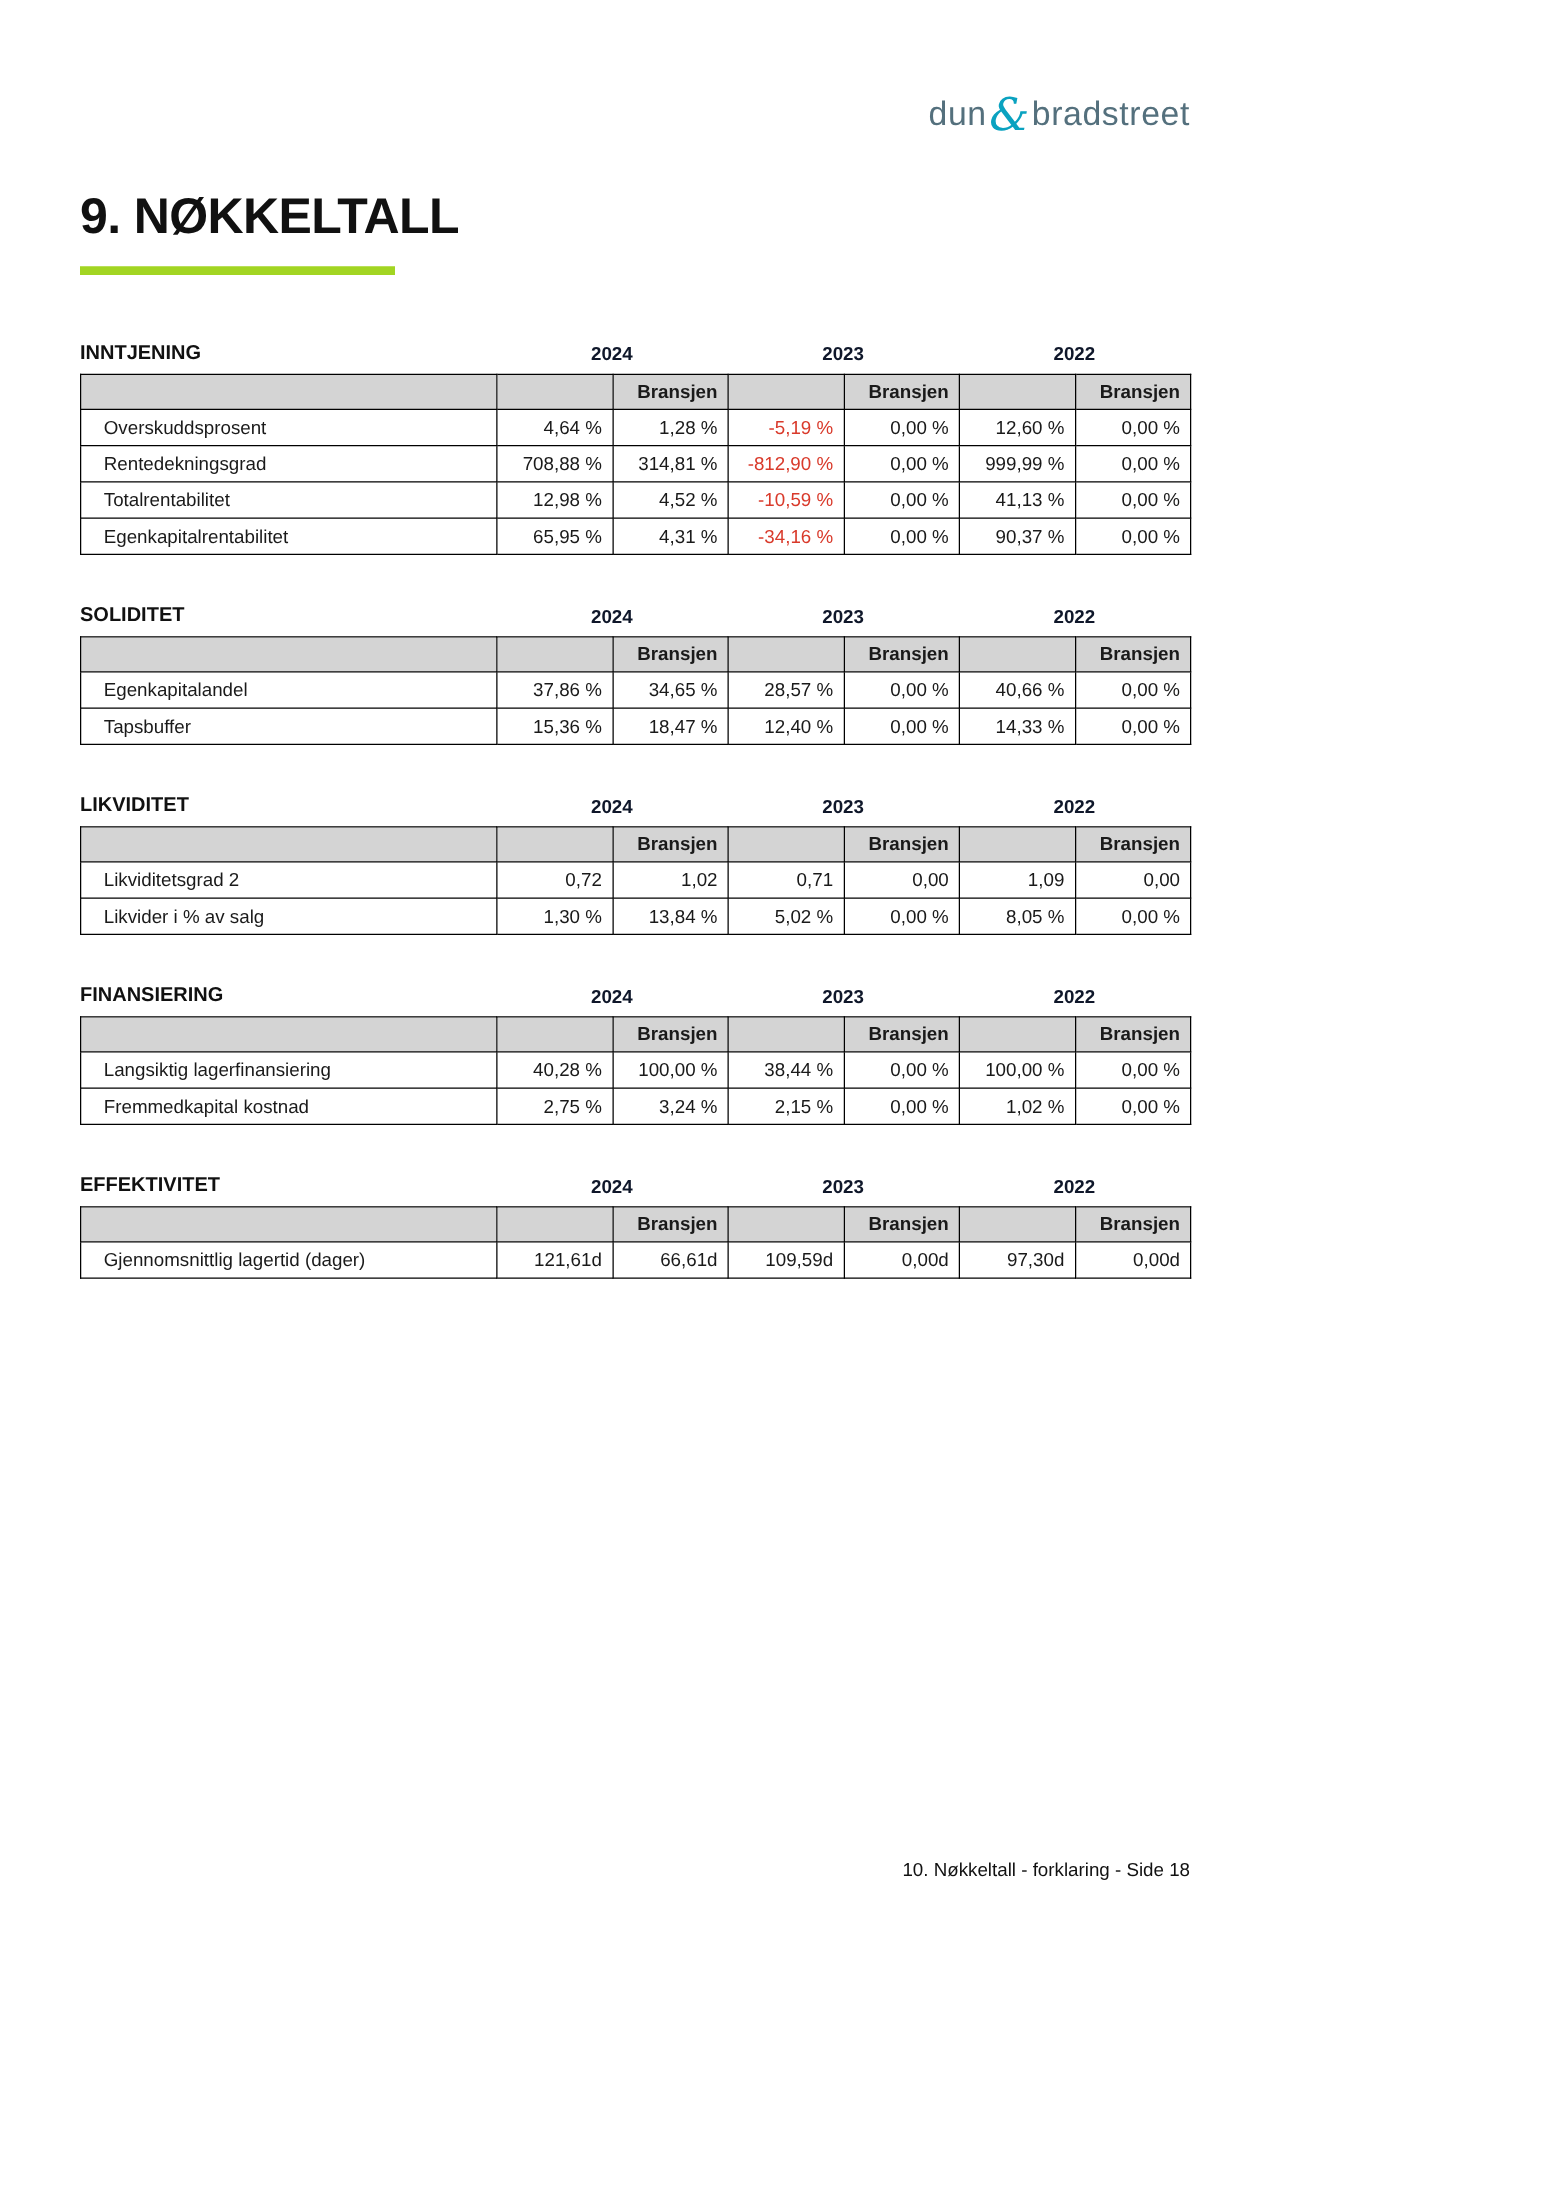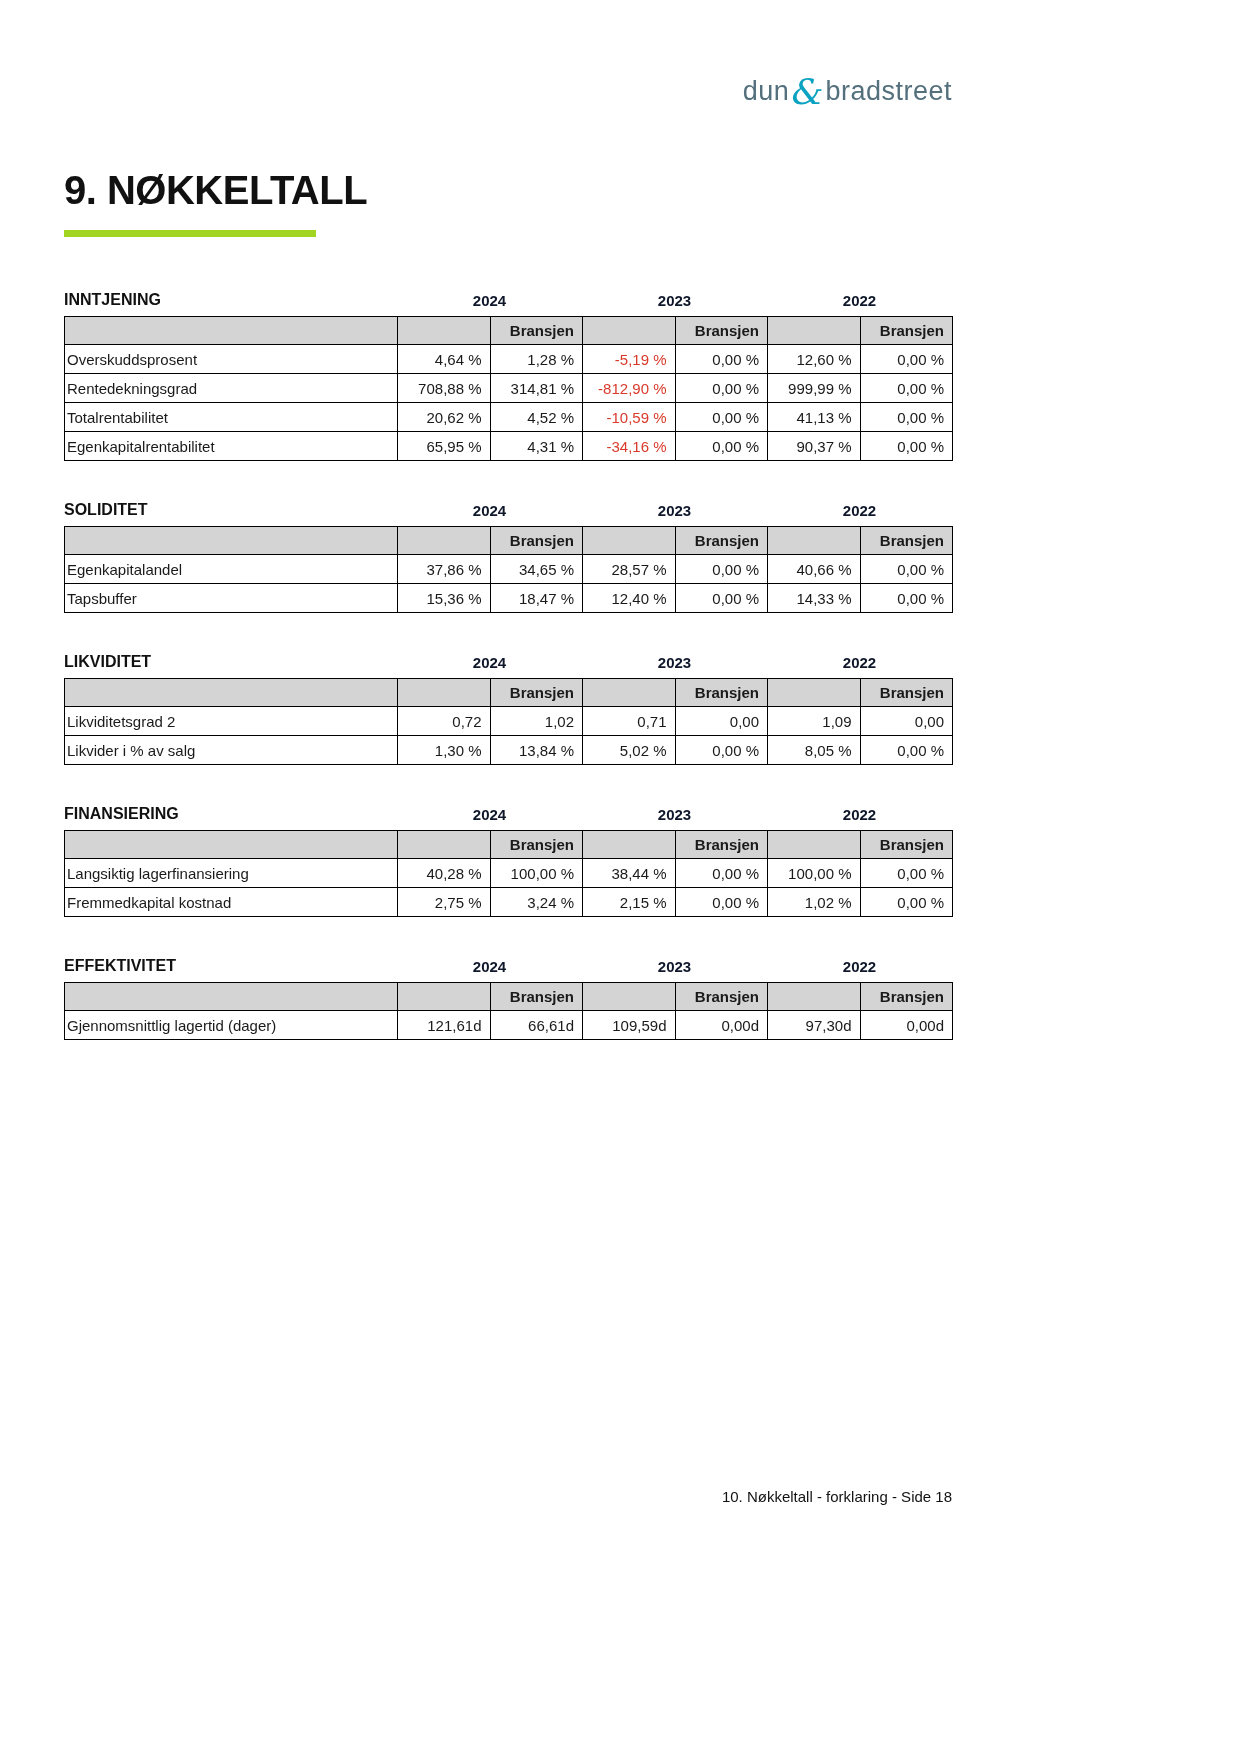--- a/index.html
+++ b/index.html
@@ -25,21 +25,21 @@
     font-family:"DejaVu Serif", serif;
     font-style:italic;
     font-size:36px; line-height:0;
     color:var(--logo-teal,#0aa2c0);
     margin:0 2px;
     vertical-align:-4px;
   }
 
   
   .doc-title {
-    margin-top:61px;
+    margin-top:44px;
     font-size:40px;
     font-weight:bold;
     letter-spacing:-0.5px;
     color:#111;
   }
   .accent-bar {
     margin-top:17px;
     width:252px; height:7px;
     background:var(--accent,#a2d522);
   }
@@ -63,21 +63,21 @@
     white-space:nowrap;
   }
   .kpi thead th {
     background:var(--gray,#d4d4d4);
     height:28px;
     font-weight:bold;
     text-align:right;
     padding:0 8px;
   }
   .kpi tbody td { height:29px; background:#fff; }
-  .kpi td.label-cell { text-align:left; padding:0 2px; }
+  .kpi td.label-cell { text-align:left; padding:0 18px; }
   .kpi td.value-cell { text-align:right; padding:0 8px; }
   .kpi td.value-cell.neg { color:var(--neg,#d93a2b); }
 
   
   .footer {
     position:absolute;
     left:64px; top:1488px;
     width:888px;
     text-align:right;
     font-size:15px;
@@ -140,21 +140,21 @@
                 <td class="label-cell">Rentedekningsgrad</td>
                 <td class="value-cell">708,88 %</td>
                 <td class="value-cell">314,81 %</td>
                 <td class="value-cell neg">-812,90 %</td>
                 <td class="value-cell">0,00 %</td>
                 <td class="value-cell">999,99 %</td>
                 <td class="value-cell">0,00 %</td>
               </tr>
               <tr>
                 <td class="label-cell">Totalrentabilitet</td>
-                <td class="value-cell">20,62 %</td>
+                <td class="value-cell">12,98 %</td>
                 <td class="value-cell">4,52 %</td>
                 <td class="value-cell neg">-10,59 %</td>
                 <td class="value-cell">0,00 %</td>
                 <td class="value-cell">41,13 %</td>
                 <td class="value-cell">0,00 %</td>
               </tr>
               <tr>
                 <td class="label-cell">Egenkapitalrentabilitet</td>
                 <td class="value-cell">65,95 %</td>
                 <td class="value-cell">4,31 %</td>

